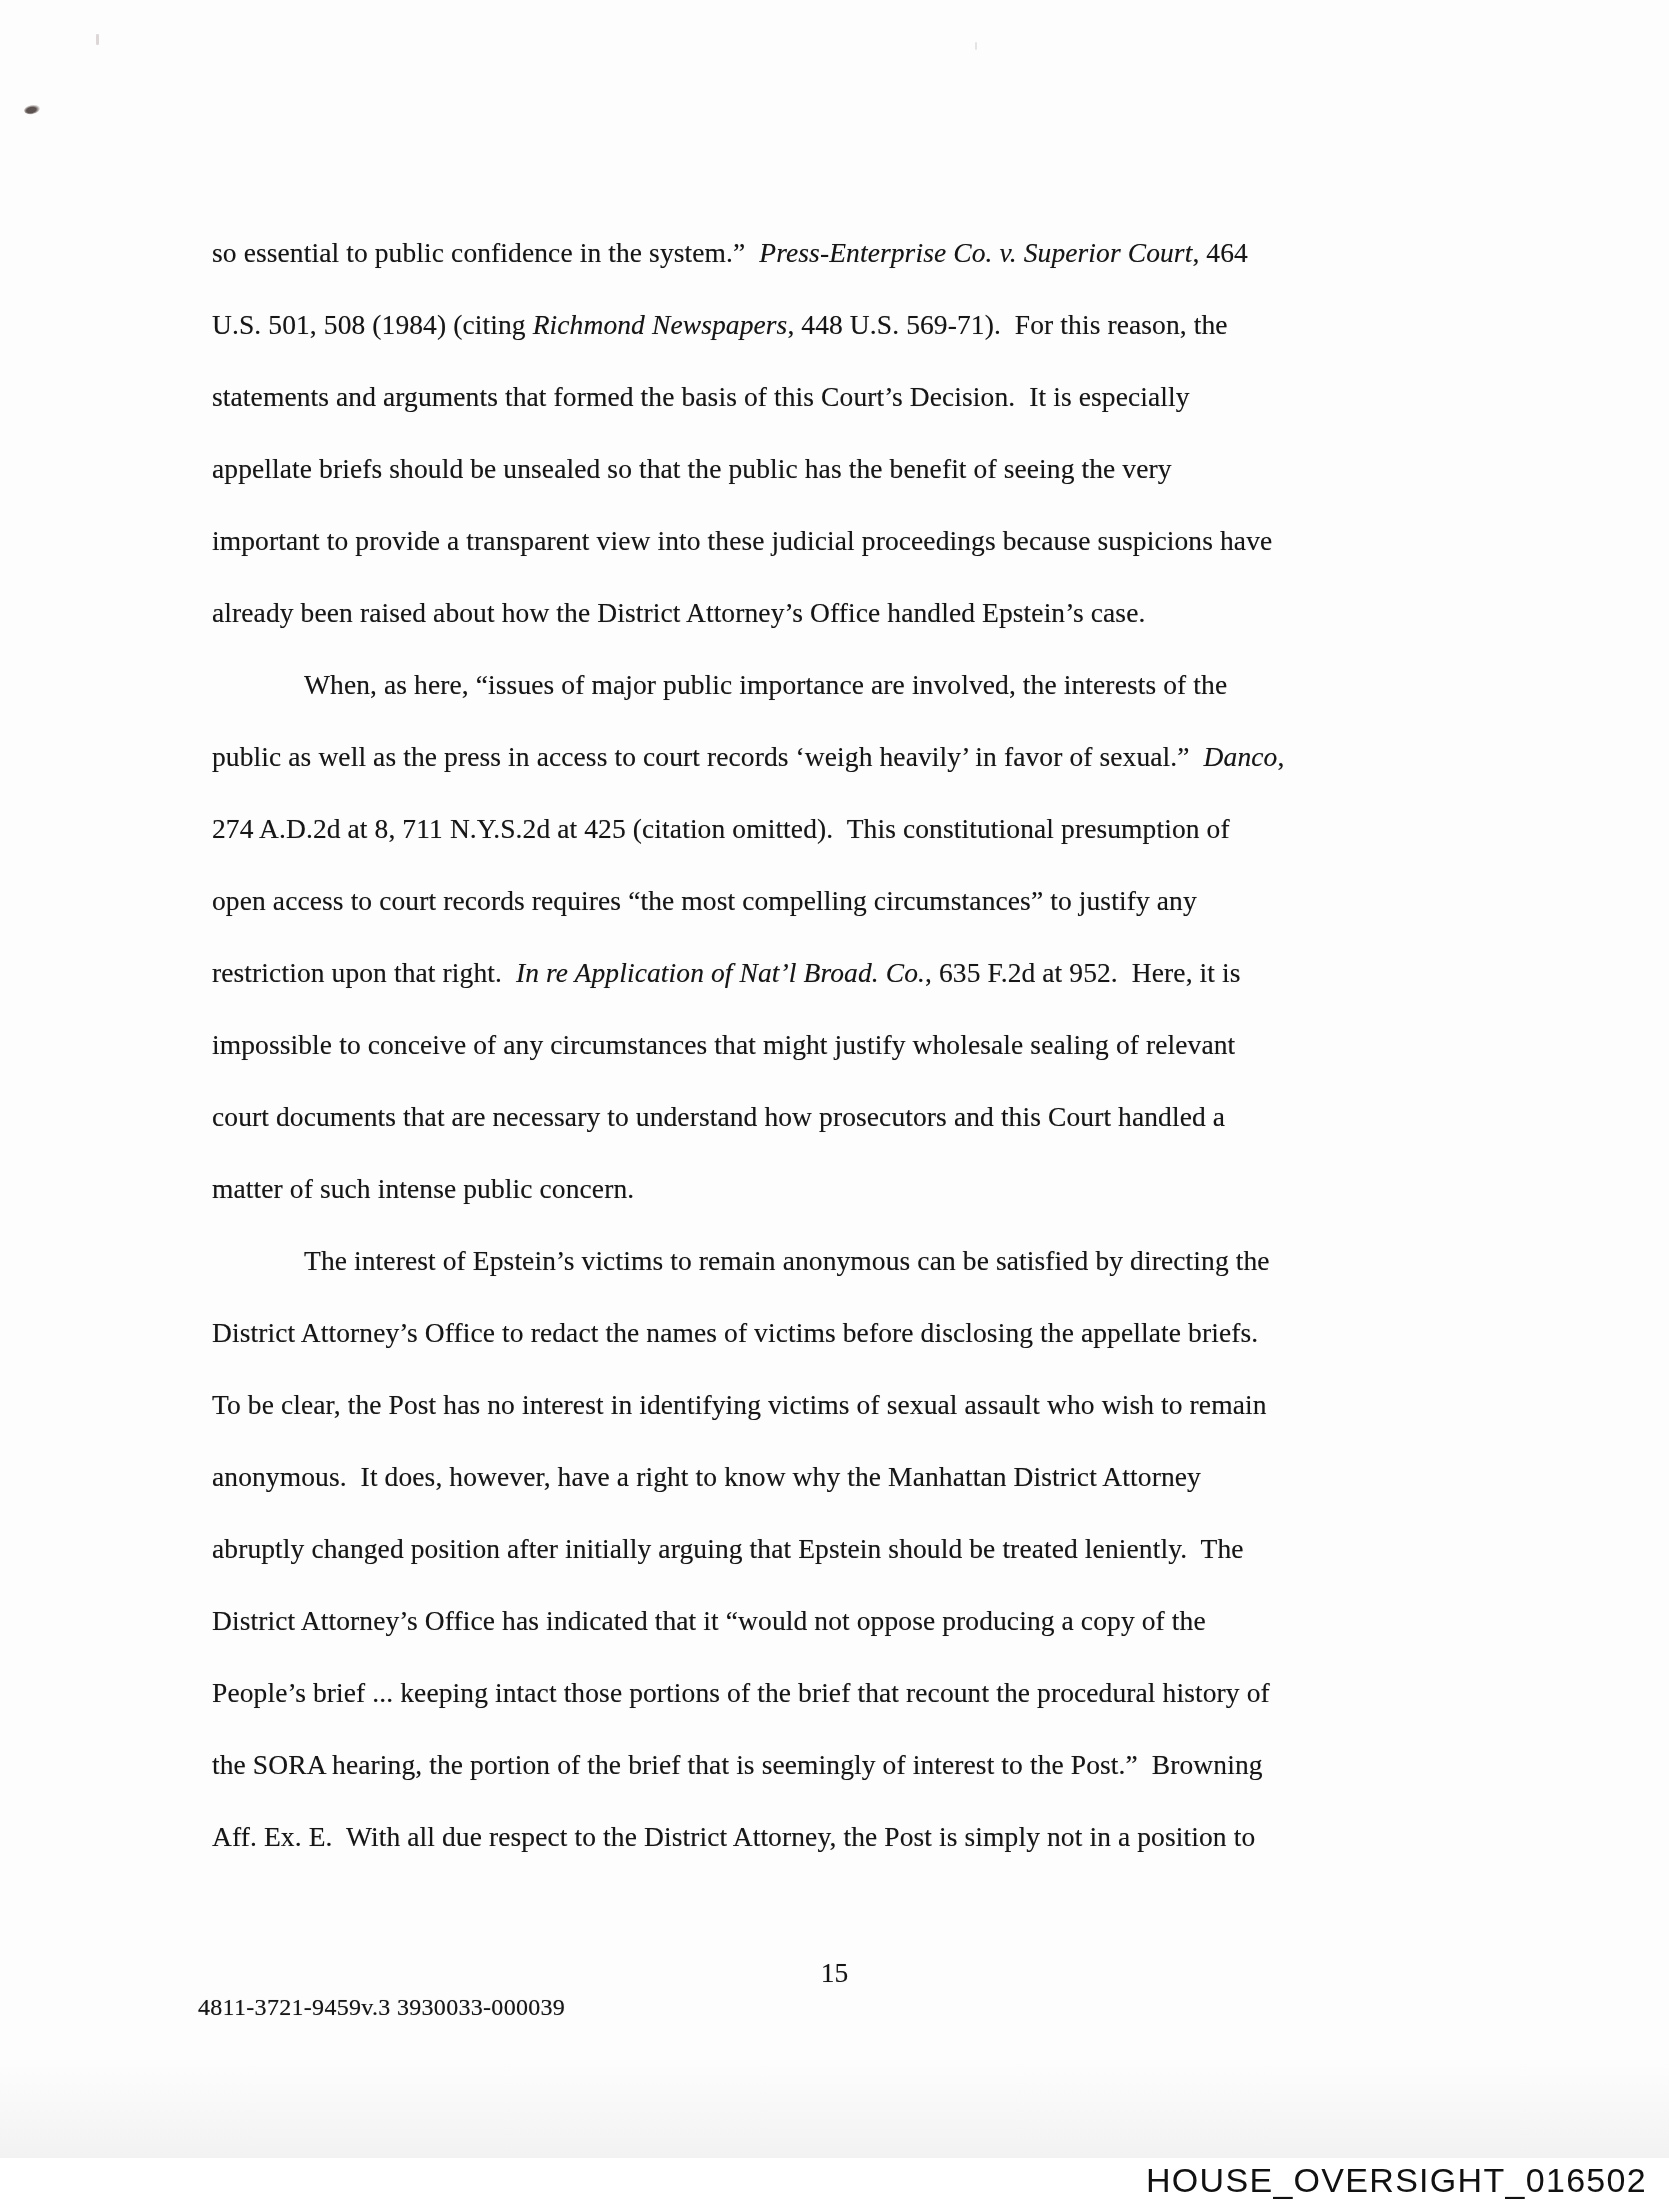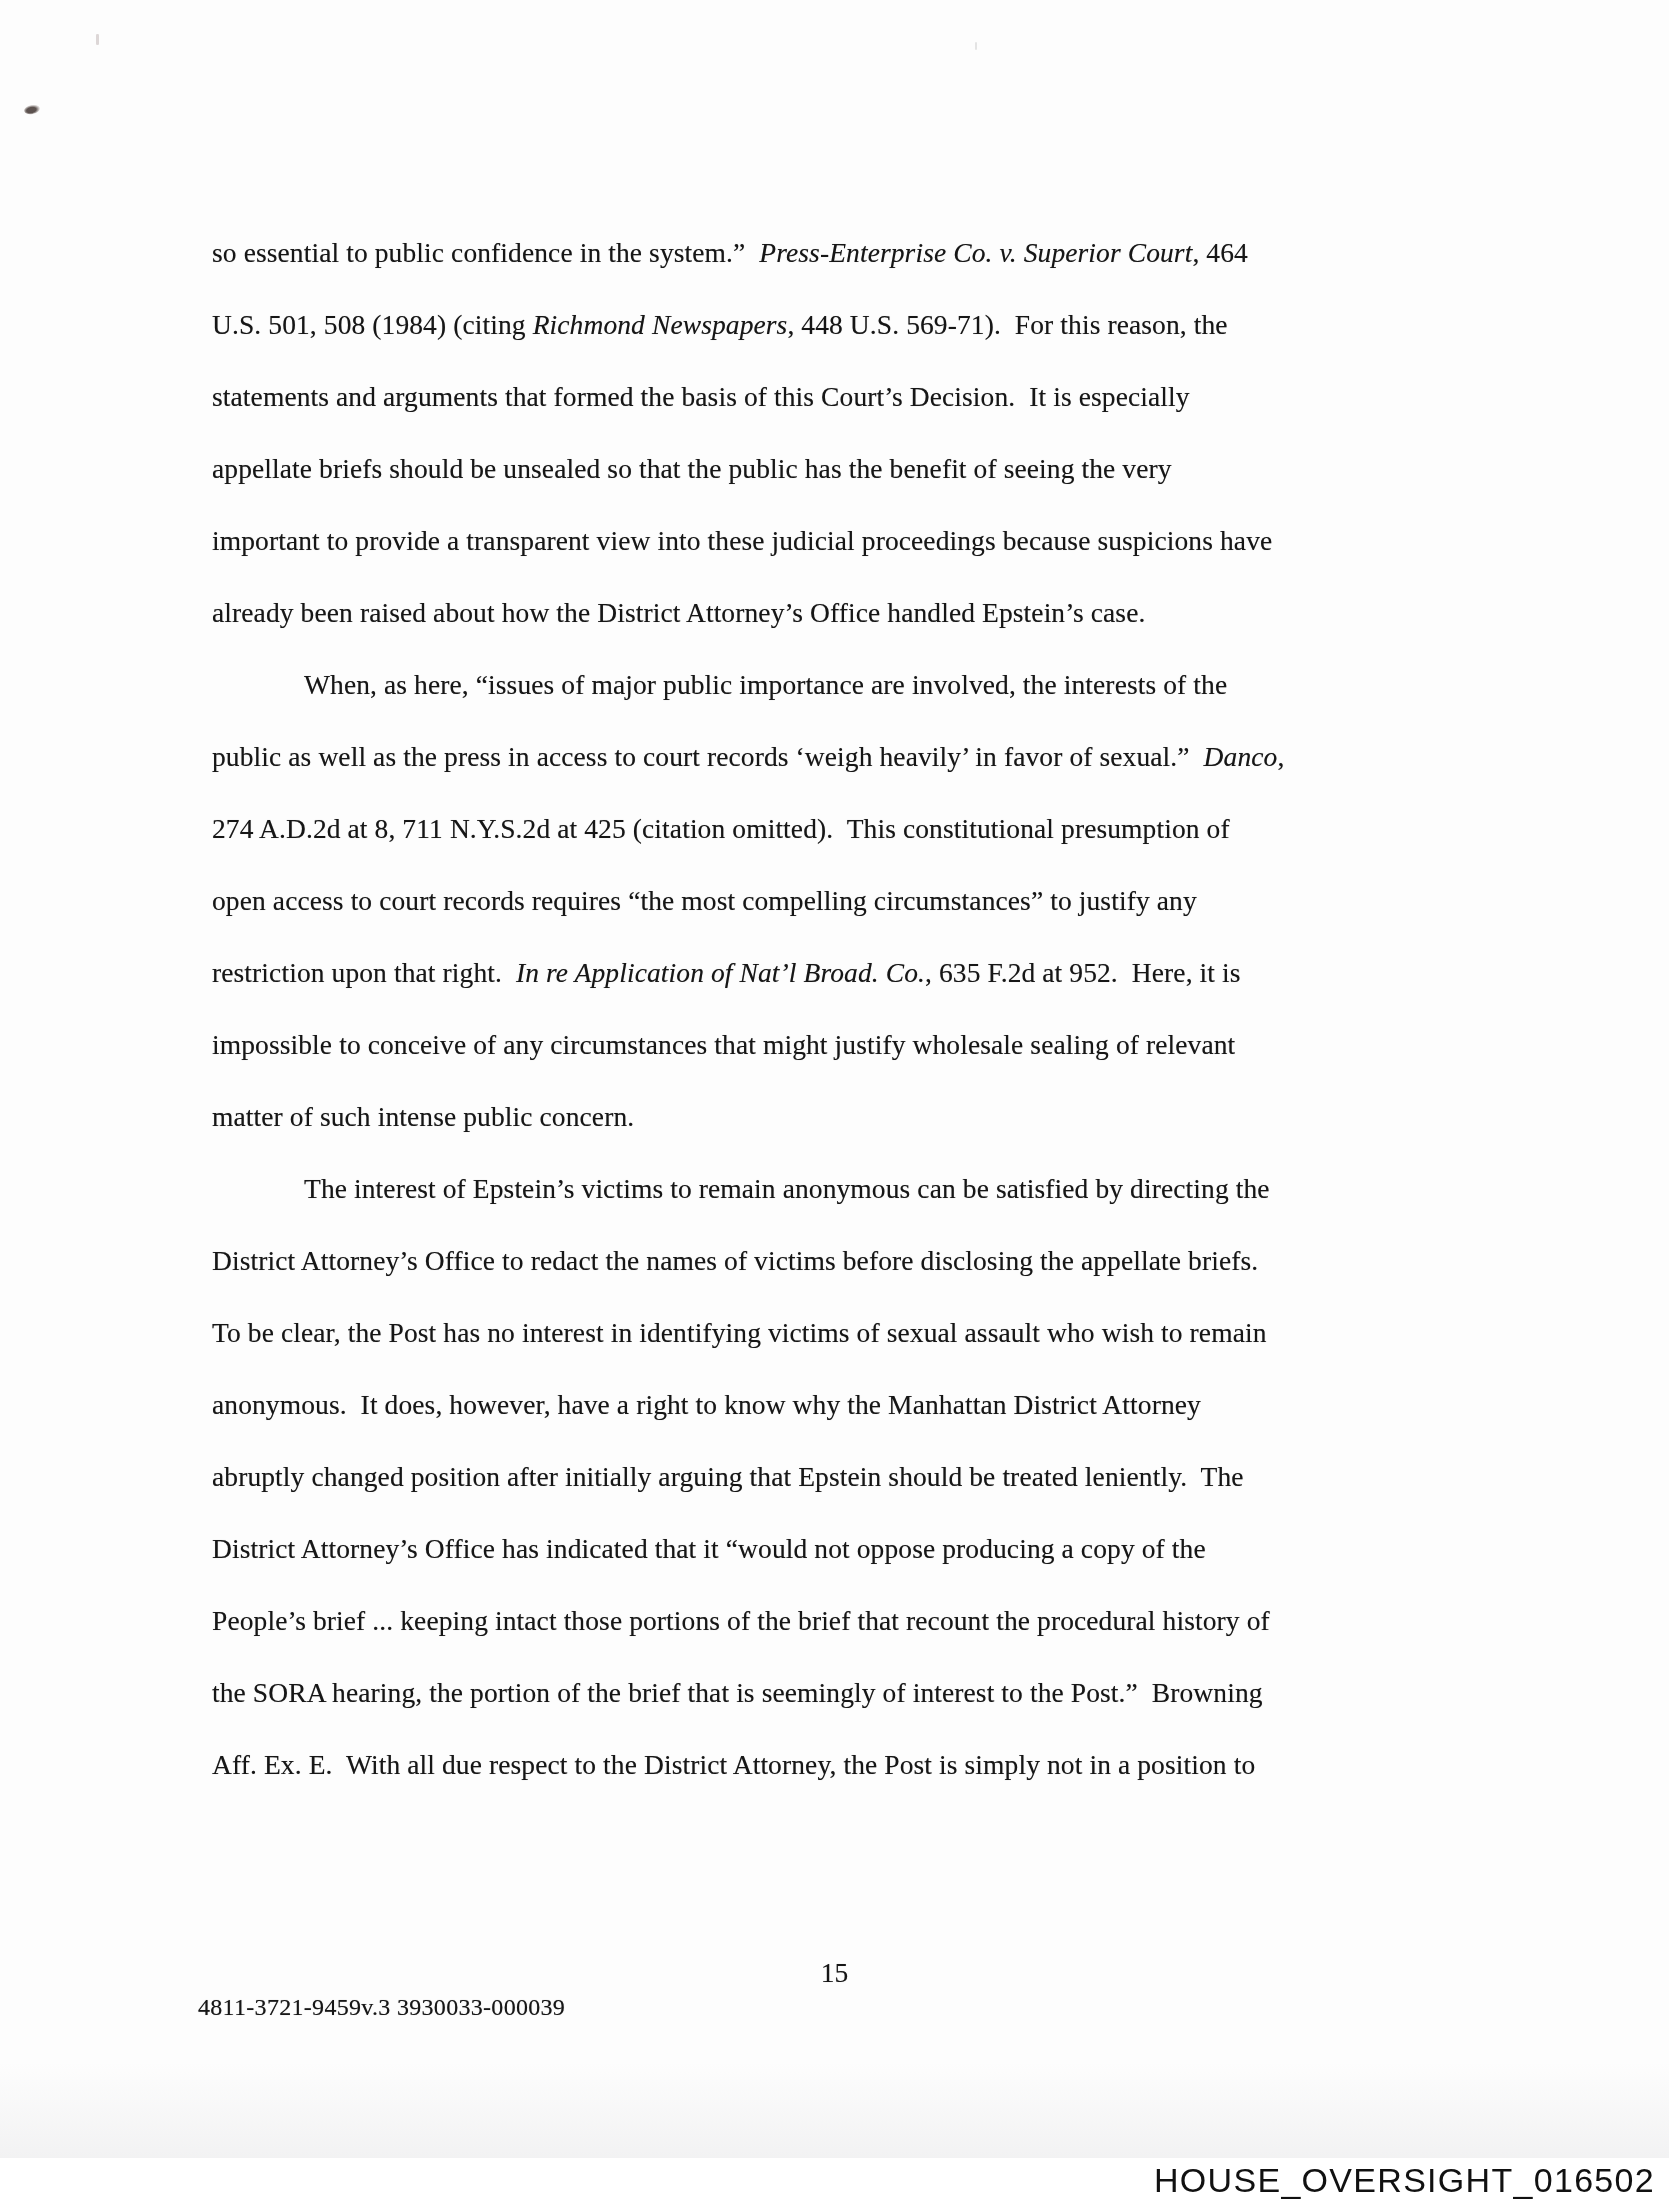--- a/index.html
+++ b/index.html
@@ -56,21 +56,21 @@
     position:absolute; left:0; top:1956px; width:1669px;
     text-align:center; font-size:27.5px; line-height:34px;
     text-shadow:0 0 0.7px rgba(10,10,10,0.4);
   }
   .doc-id {
     position:absolute; left:198px; top:1994px;
     font-size:24px; line-height:26px; letter-spacing:0.3px;
     text-shadow:0 0 0.7px rgba(10,10,10,0.5);
   }
   .stamp {
-    position:absolute; right:14px; top:2161px;
+    position:absolute; right:22px; top:2161px;
     font-family:"Liberation Sans", sans-serif;
     font-size:34px; line-height:38px; letter-spacing:1.3px;
     color:#111111;
     margin-left:20px;
   }
 </style>
 </head>
 <body>
 
 <div class="page">
@@ -88,20 +88,21 @@
       <div class="line"><span class="run">statements and arguments that formed the basis of this Court’s Decision.  It is especially</span></div>
       <div class="line"><span class="run">appellate briefs should be unsealed so that the public has the benefit of seeing the very</span></div>
       <div class="line"><span class="run">important to provide a transparent view into these judicial proceedings because suspicions have</span></div>
       <div class="line"><span class="run">already been raised about how the District Attorney’s Office handled Epstein’s case.</span></div>
       <div class="line indent"><span class="run">When, as here, “issues of major public importance are involved, the interests of the</span></div>
       <div class="line"><span class="run">public as well as the press in access to court records ‘weigh heavily’ in favor of sexual.”  </span><span class="run it">Danco</span><span class="run">,</span></div>
       <div class="line"><span class="run">274 A.D.2d at 8, 711 N.Y.S.2d at 425 (citation omitted).  This constitutional presumption of</span></div>
       <div class="line"><span class="run">open access to court records requires “the most compelling circumstances” to justify any</span></div>
       <div class="line"><span class="run">restriction upon that right.  </span><span class="run it">In re Application of Nat’l Broad. Co.</span><span class="run">, 635 F.2d at 952.  Here, it is</span></div>
       <div class="line"><span class="run">impossible to conceive of any circumstances that might justify wholesale sealing of relevant</span></div>
+      <div class="line"><span class="run">court documents that are necessary to understand how prosecutors and this Court handled a</span></div>
       <div class="line"><span class="run">matter of such intense public concern.</span></div>
       <div class="line indent"><span class="run">The interest of Epstein’s victims to remain anonymous can be satisfied by directing the</span></div>
       <div class="line"><span class="run">District Attorney’s Office to redact the names of victims before disclosing the appellate briefs.</span></div>
       <div class="line"><span class="run">To be clear, the Post has no interest in identifying victims of sexual assault who wish to remain</span></div>
       <div class="line"><span class="run">anonymous.  It does, however, have a right to know why the Manhattan District Attorney</span></div>
       <div class="line"><span class="run">abruptly changed position after initially arguing that Epstein should be treated leniently.  The</span></div>
       <div class="line"><span class="run">District Attorney’s Office has indicated that it “would not oppose producing a copy of the</span></div>
       <div class="line"><span class="run">People’s brief ... keeping intact those portions of the brief that recount the procedural history of</span></div>
       <div class="line"><span class="run">the SORA hearing, the portion of the brief that is seemingly of interest to the Post.”  Browning</span></div>
       <div class="line"><span class="run">Aff. Ex. E.  With all due respect to the District Attorney, the Post is simply not in a position to</span></div>

